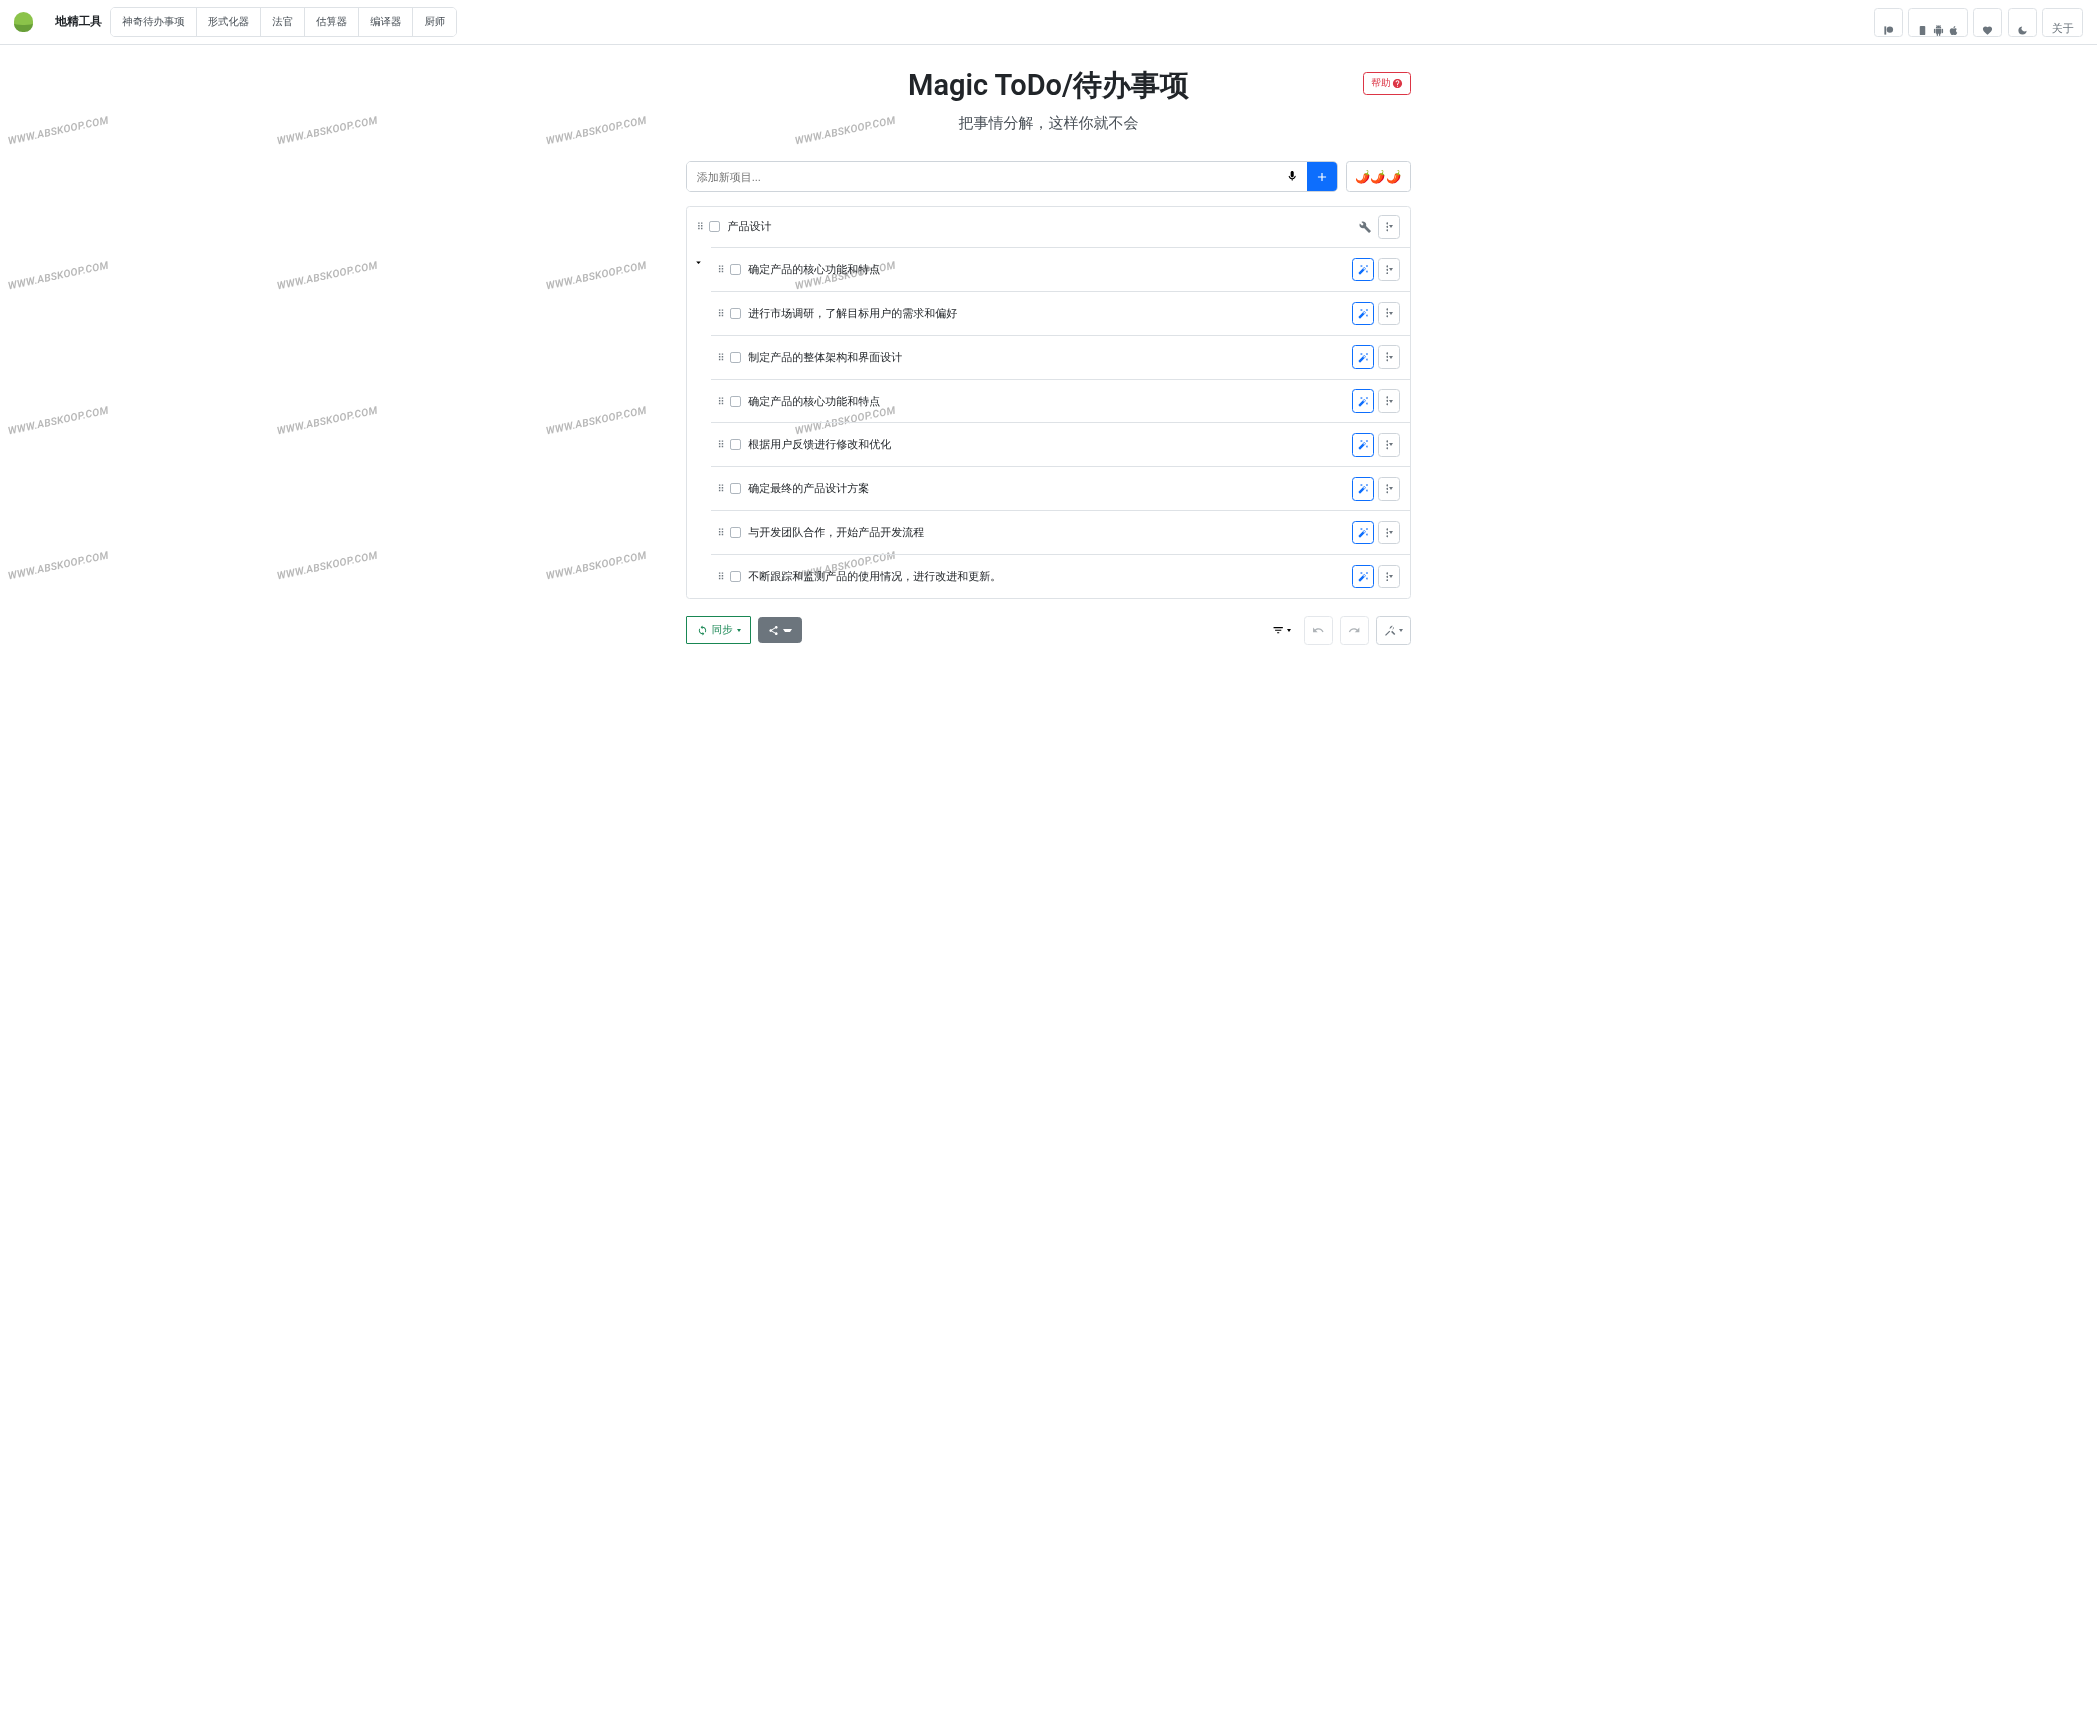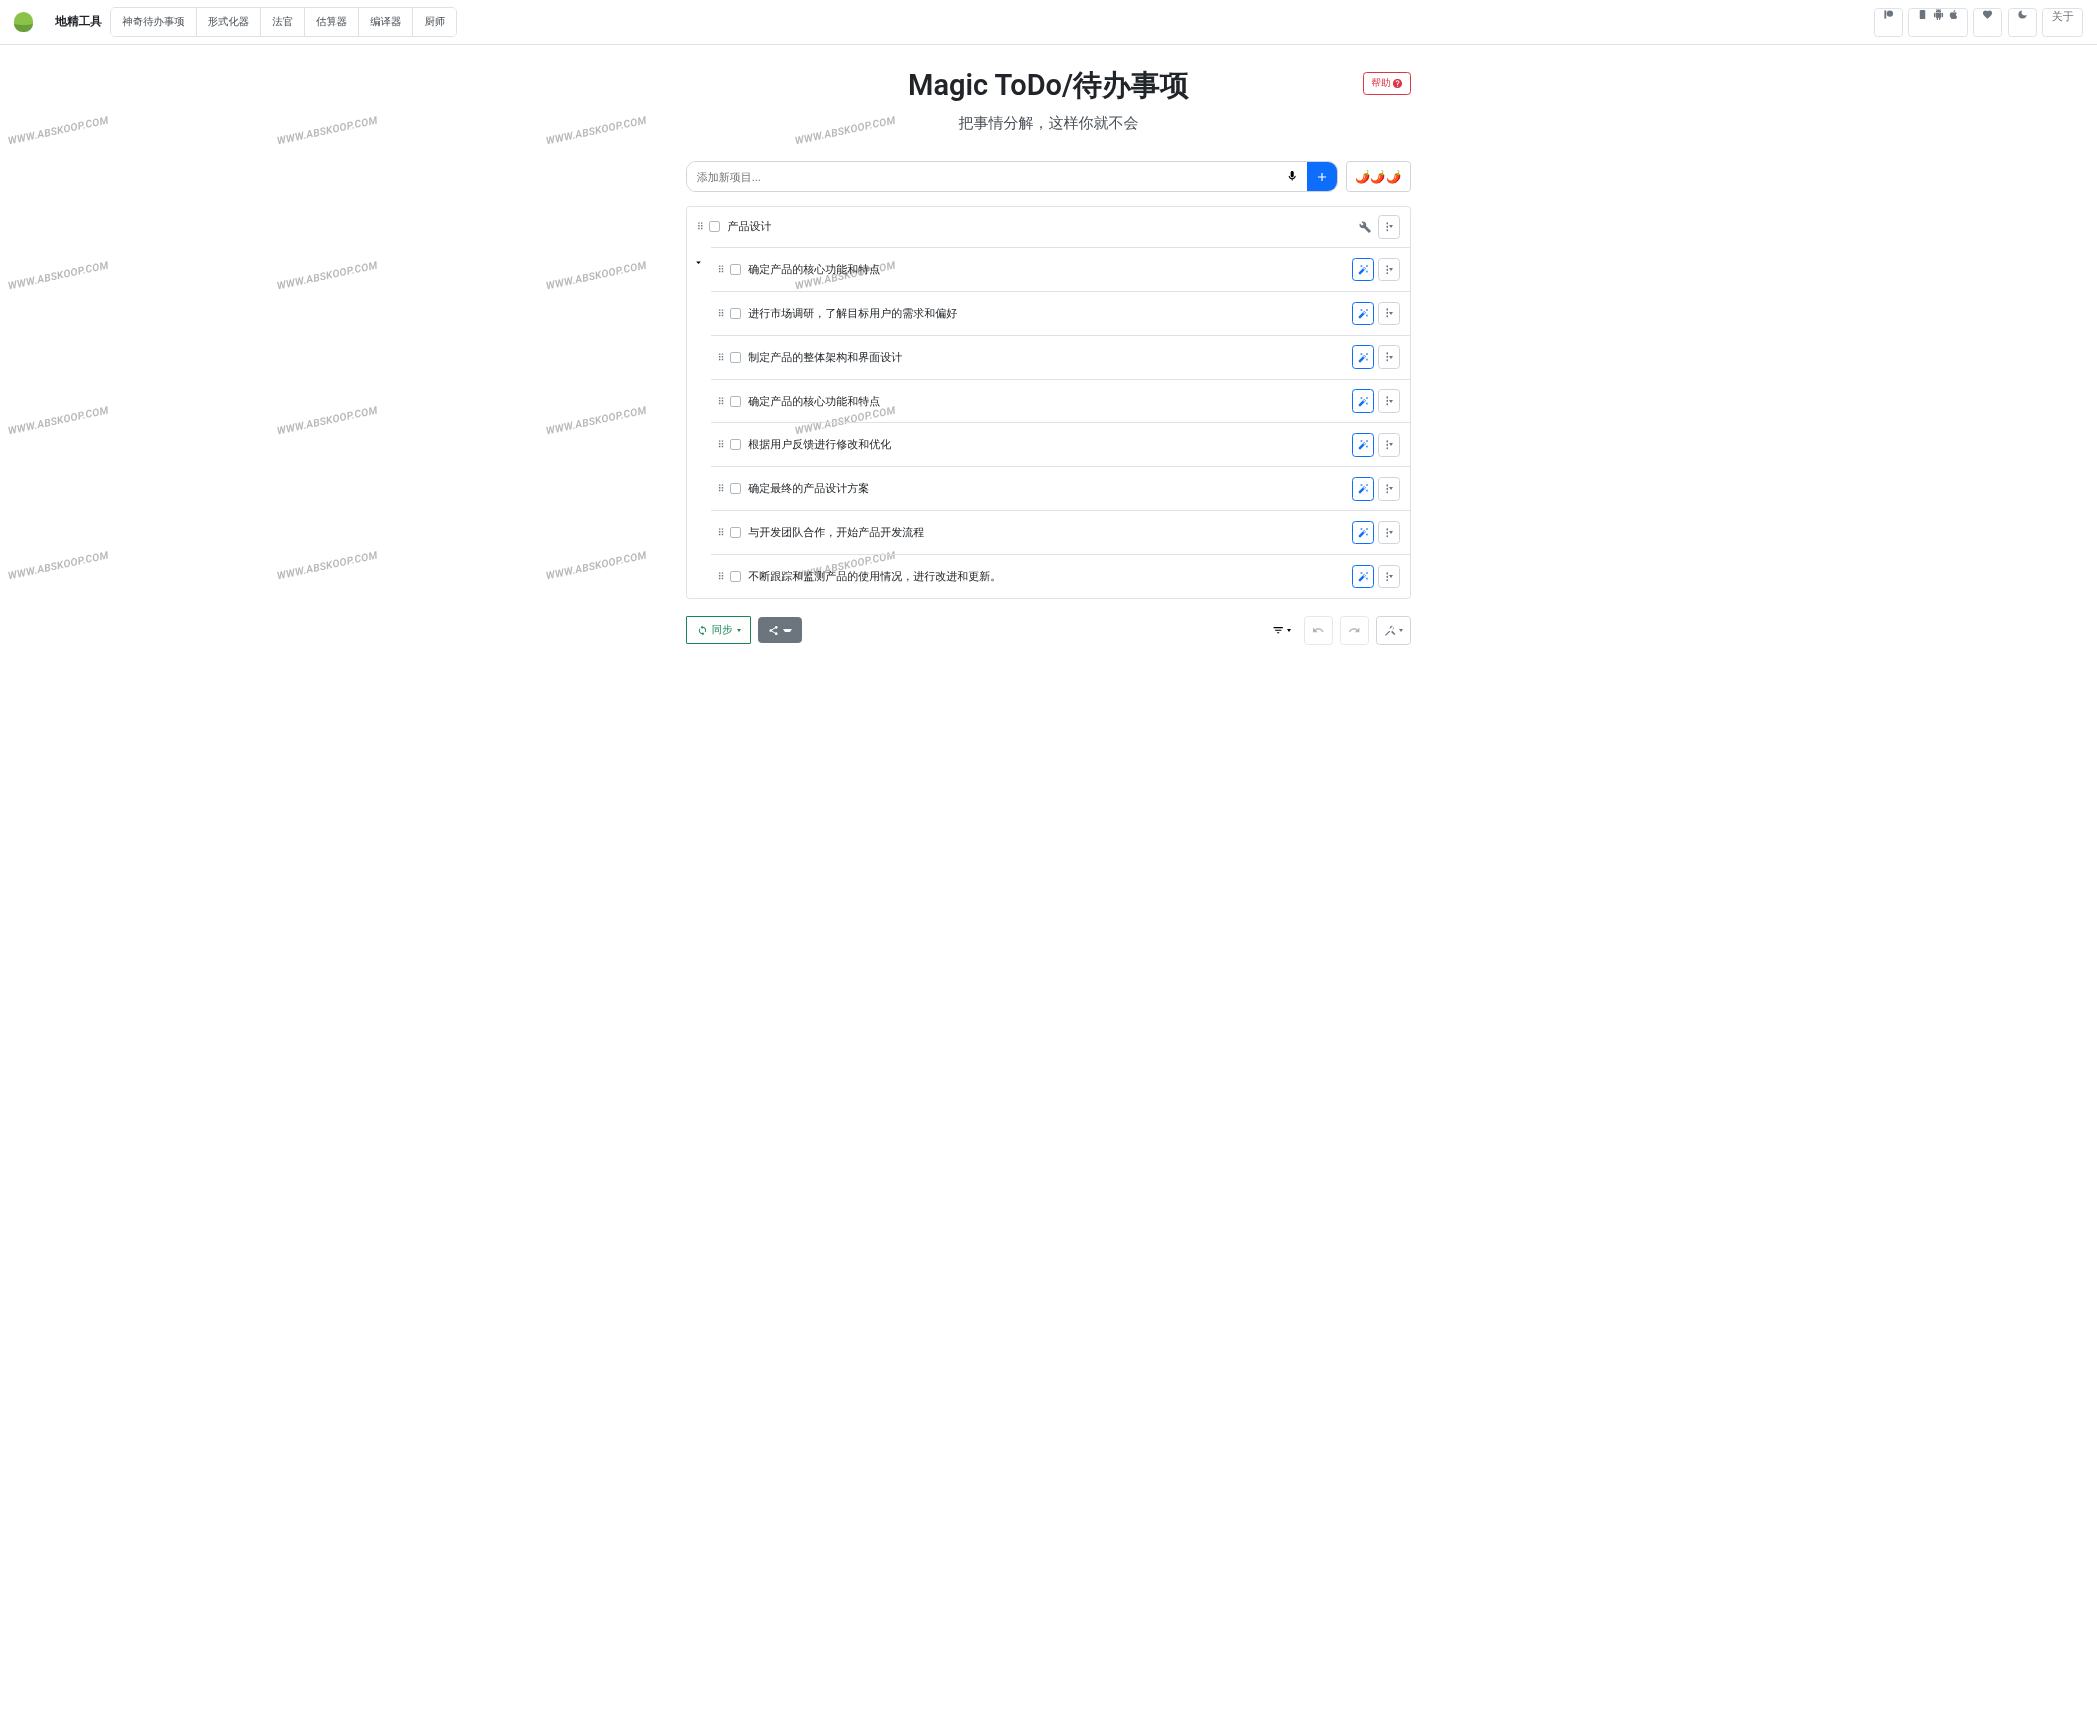--- a/index.html
+++ b/index.html
@@ -7,31 +7,31 @@
 
 .topbar { display: flex; align-items: center; padding: 7px 14px; border-bottom: 0.7px solid #dee2e6; gap: 8.3px; }
 .logo-wrap { display: flex; align-items: center; gap: 22px; justify-content: flex-end; }
 .logo { width: 19.3px; height: 19.3px; background: #8BC34A; border-radius: 50% 50% 45% 45%; position: relative; border-bottom: 7px solid #689F38; }
 .brand { font-size: 11.7px; font-weight: 600; }
 .nav-tabs { display: flex; border: 0.7px solid #dee2e6; border-radius: 5px; overflow: hidden; }
 .nav-tab { padding: 7px 11px; font-size: 10.4px; color: #495057; border-right: 0.7px solid #dee2e6; cursor: pointer; background: #fff; }
 .nav-tab:last-child { border-right: none; }
 .spacer { flex: 1; }
 .icon-group { display: flex; gap: 5.5px; }
-.icon-btn { width: 29px; height: 29px; border: 0.7px solid #dee2e6; border-radius: 3.5px; display: flex; align-items: flex-start; justify-content: center; cursor: pointer; background: #fff; color: #6c757d; }
+.icon-btn { width: 29px; height: 29px; border: 0.7px solid #dee2e6; border-radius: 3.5px; display: flex; align-items: flex-end; justify-content: center; cursor: pointer; background: #fff; color: #6c757d; }
 .icon-btn-wide { width: auto; padding: 0 8.3px; gap: 4.1px; }
 .icon-btn svg { width: 11px; height: 11px; }
 
 .container { max-width: 753px; margin: 0 auto; padding: 21px 14px; position: relative; }
 .help-btn { position: absolute; top: 27px; right: 14px; border: 0.7px solid #dc3545; color: #dc3545; padding: 4.1px 7px; border-radius: 3.5px; background: #fff; cursor: pointer; display: flex; align-items: center; gap: 1.4px; font-size: 9.7px; }
 .title { text-align: center; font-size: 29px; font-weight: 600; margin-bottom: 8.3px; }
 .subtitle { text-align: center; font-size: 15px; color: #495057; margin-bottom: 28px; }
 
 .input-row { display: flex; gap: 8.3px; margin-bottom: 14px; }
-.input-group { flex: 1; display: flex; border: 0.7px solid #ced4da; border-radius: 10px; overflow: hidden; }
+.input-group { flex: 1; display: flex; border: 0.7px solid #ced4da; border-radius: 5px; overflow: hidden; }
 .main-input { flex: 1; border: none; padding: 8.3px 9.7px; font-size: 11px; outline: none; }
 .mic-btn { width: 30px; background: #fff; border: none; border-left: none; cursor: pointer; display: flex; align-items: center; justify-content: center; }
 .add-btn { width: 30px; background: #0d6efd; color: #fff; border: none; cursor: pointer; font-size: 15px; display: flex; align-items: center; justify-content: center; }
 .spice-box { border: 0.7px solid #ced4da; border-radius: 3.5px; padding: 5.5px 8.3px; display: flex; align-items: center; cursor: pointer; font-size: 12.4px; }
 
 .todo-root { border: 0.7px solid #dee2e6; border-radius: 3.5px; overflow: hidden; }
 .todo-parent { display: flex; align-items: center; padding: 8.3px 9.7px; gap: 7px; }
 .drag-handle { color: #6c757d; cursor: grab; font-size: 9.7px; letter-spacing: -1.4px; }
 .check { width: 11px; height: 11px; border: 1px solid #adb5bd; border-radius: 2.1px; cursor: pointer; flex-shrink: 0; }
 .todo-text { flex: 1; font-size: 11px; }

